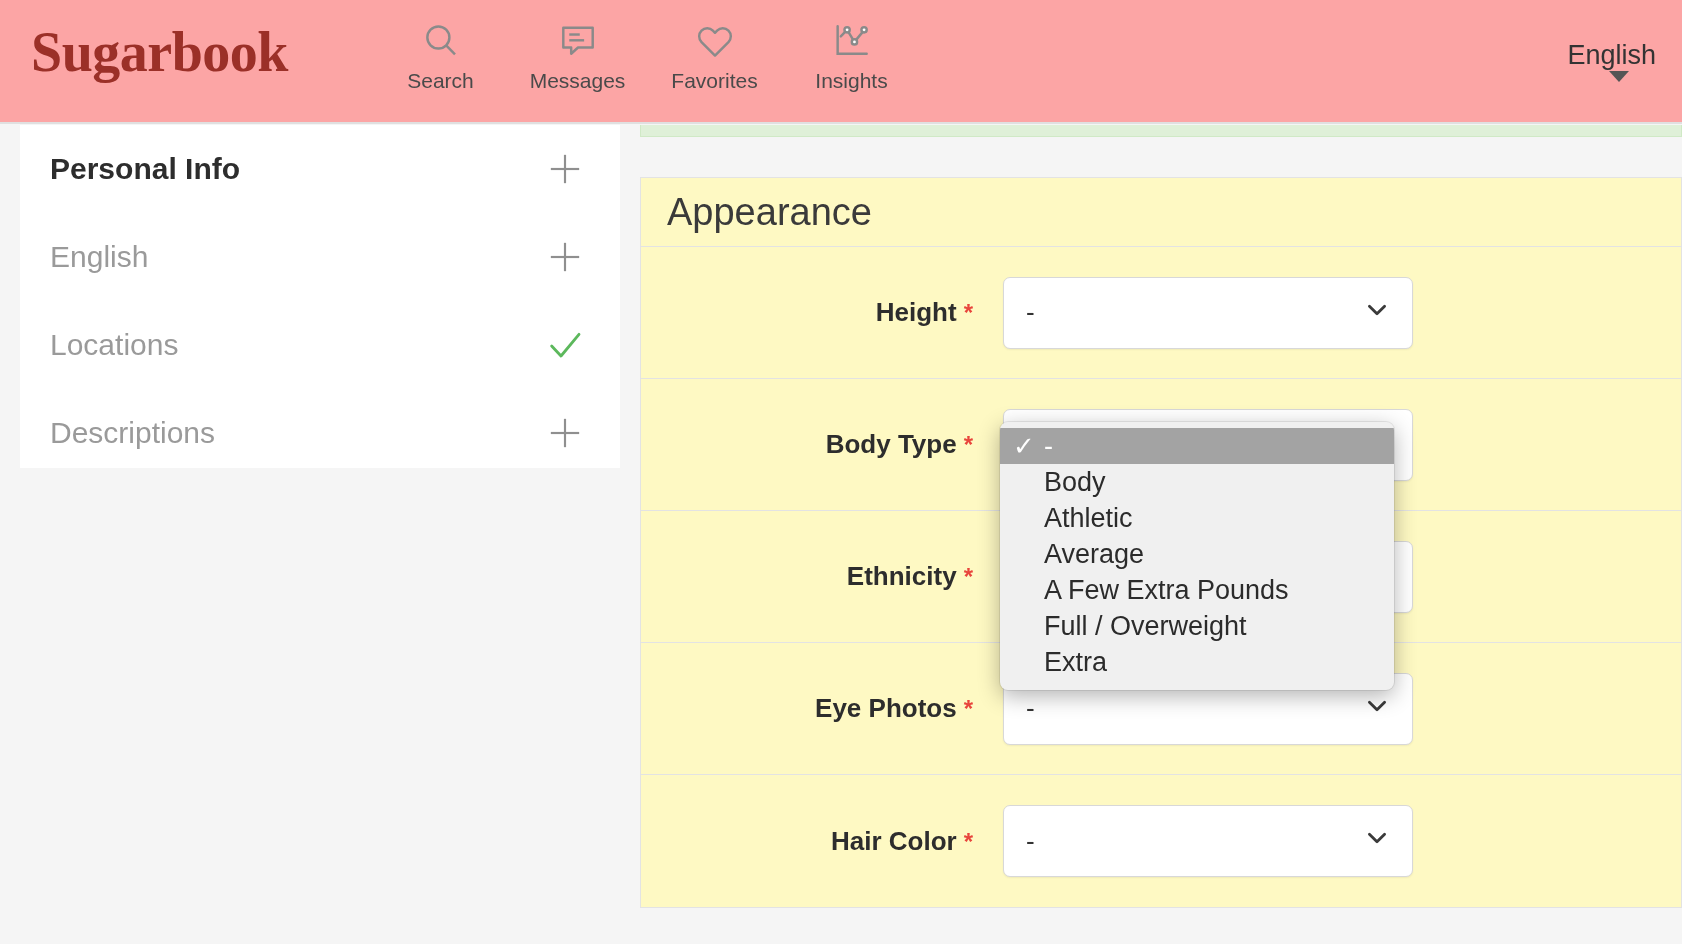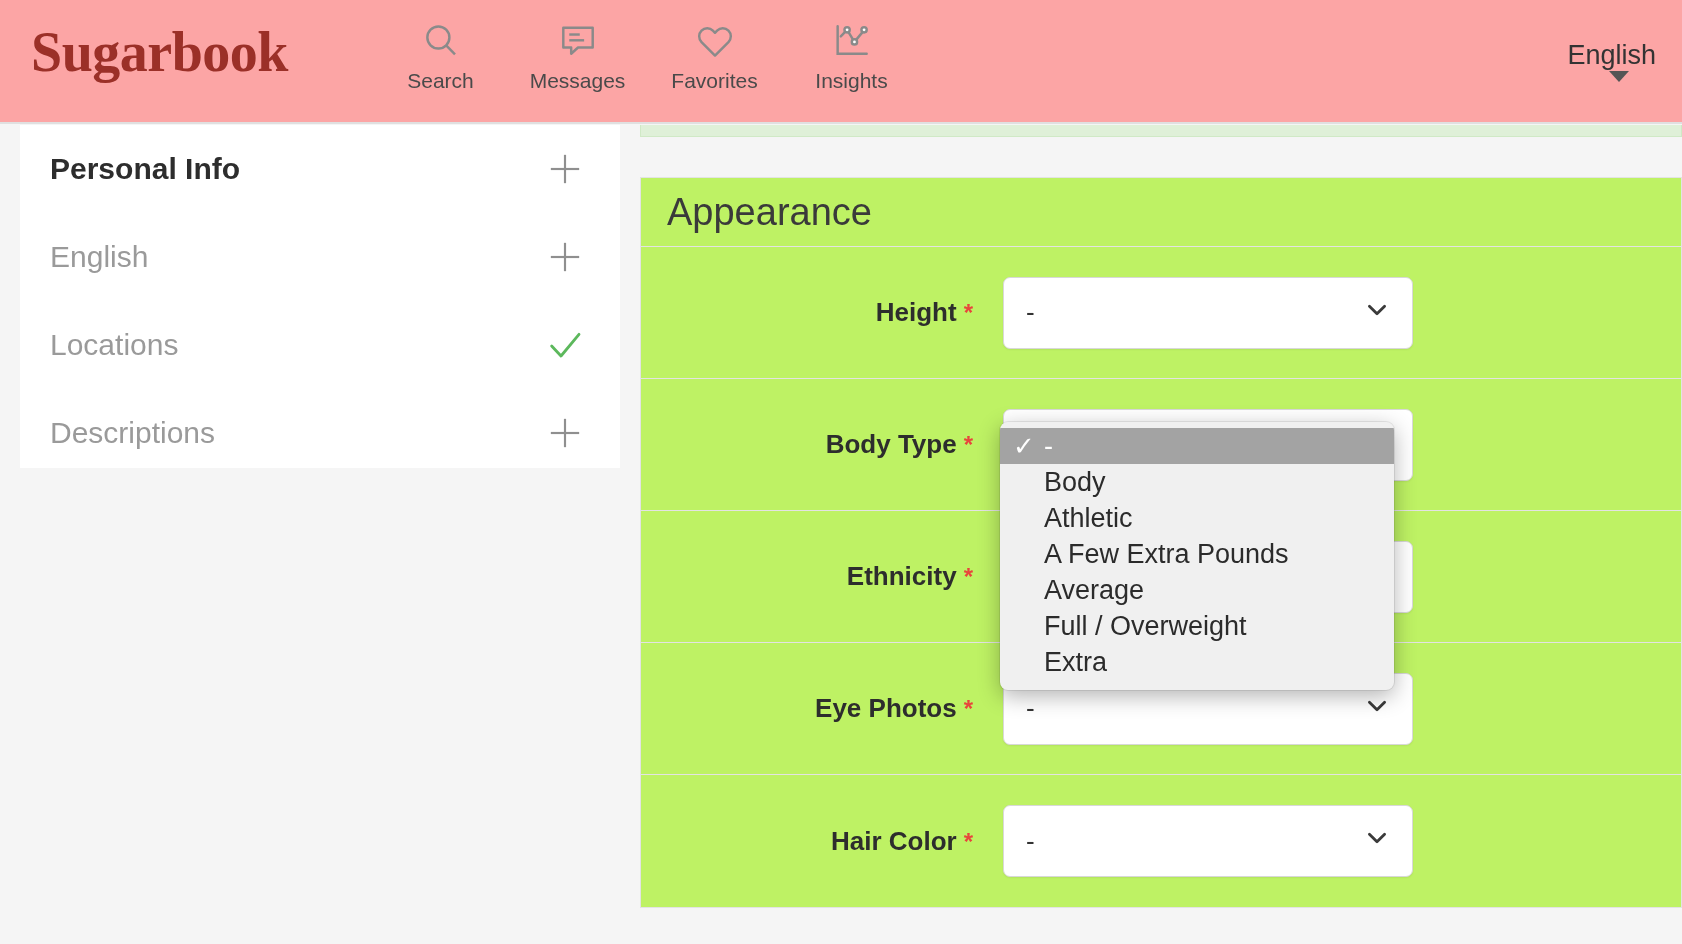--- a/index.html
+++ b/index.html
@@ -152,21 +152,21 @@
     background: #dff0d8;
     border: 1px solid #d0e9c6;
     border-top: none;
     box-sizing: border-box;
   }
   .card {
     position: absolute;
     left: 0;
     top: 52px;
     width: 1042px;
-    background: #bef264;
+    background: #fef9c3;
     border: 1px solid #e3e3e3;
     box-sizing: border-box;
   }
   .card-head {
     height: 69px;
     display: flex;
     align-items: center;
     padding-left: 26px;
     border-bottom: 1px solid #e3e3e3;
     box-sizing: border-box;
@@ -480,26 +480,26 @@
       <span class="txt">Body</span>
     </div>
 
     <div class="dd-opt">
       <span class="tick"></span>
       <span class="txt">Athletic</span>
     </div>
 
     <div class="dd-opt">
       <span class="tick"></span>
-      <span class="txt">A Few Extra Pounds</span>
+      <span class="txt">Average</span>
     </div>
 
     <div class="dd-opt">
       <span class="tick"></span>
-      <span class="txt">Average</span>
+      <span class="txt">A Few Extra Pounds</span>
     </div>
 
     <div class="dd-opt">
       <span class="tick"></span>
       <span class="txt">Full / Overweight</span>
     </div>
 
     <div class="dd-opt">
       <span class="tick"></span>
       <span class="txt">Extra</span>

